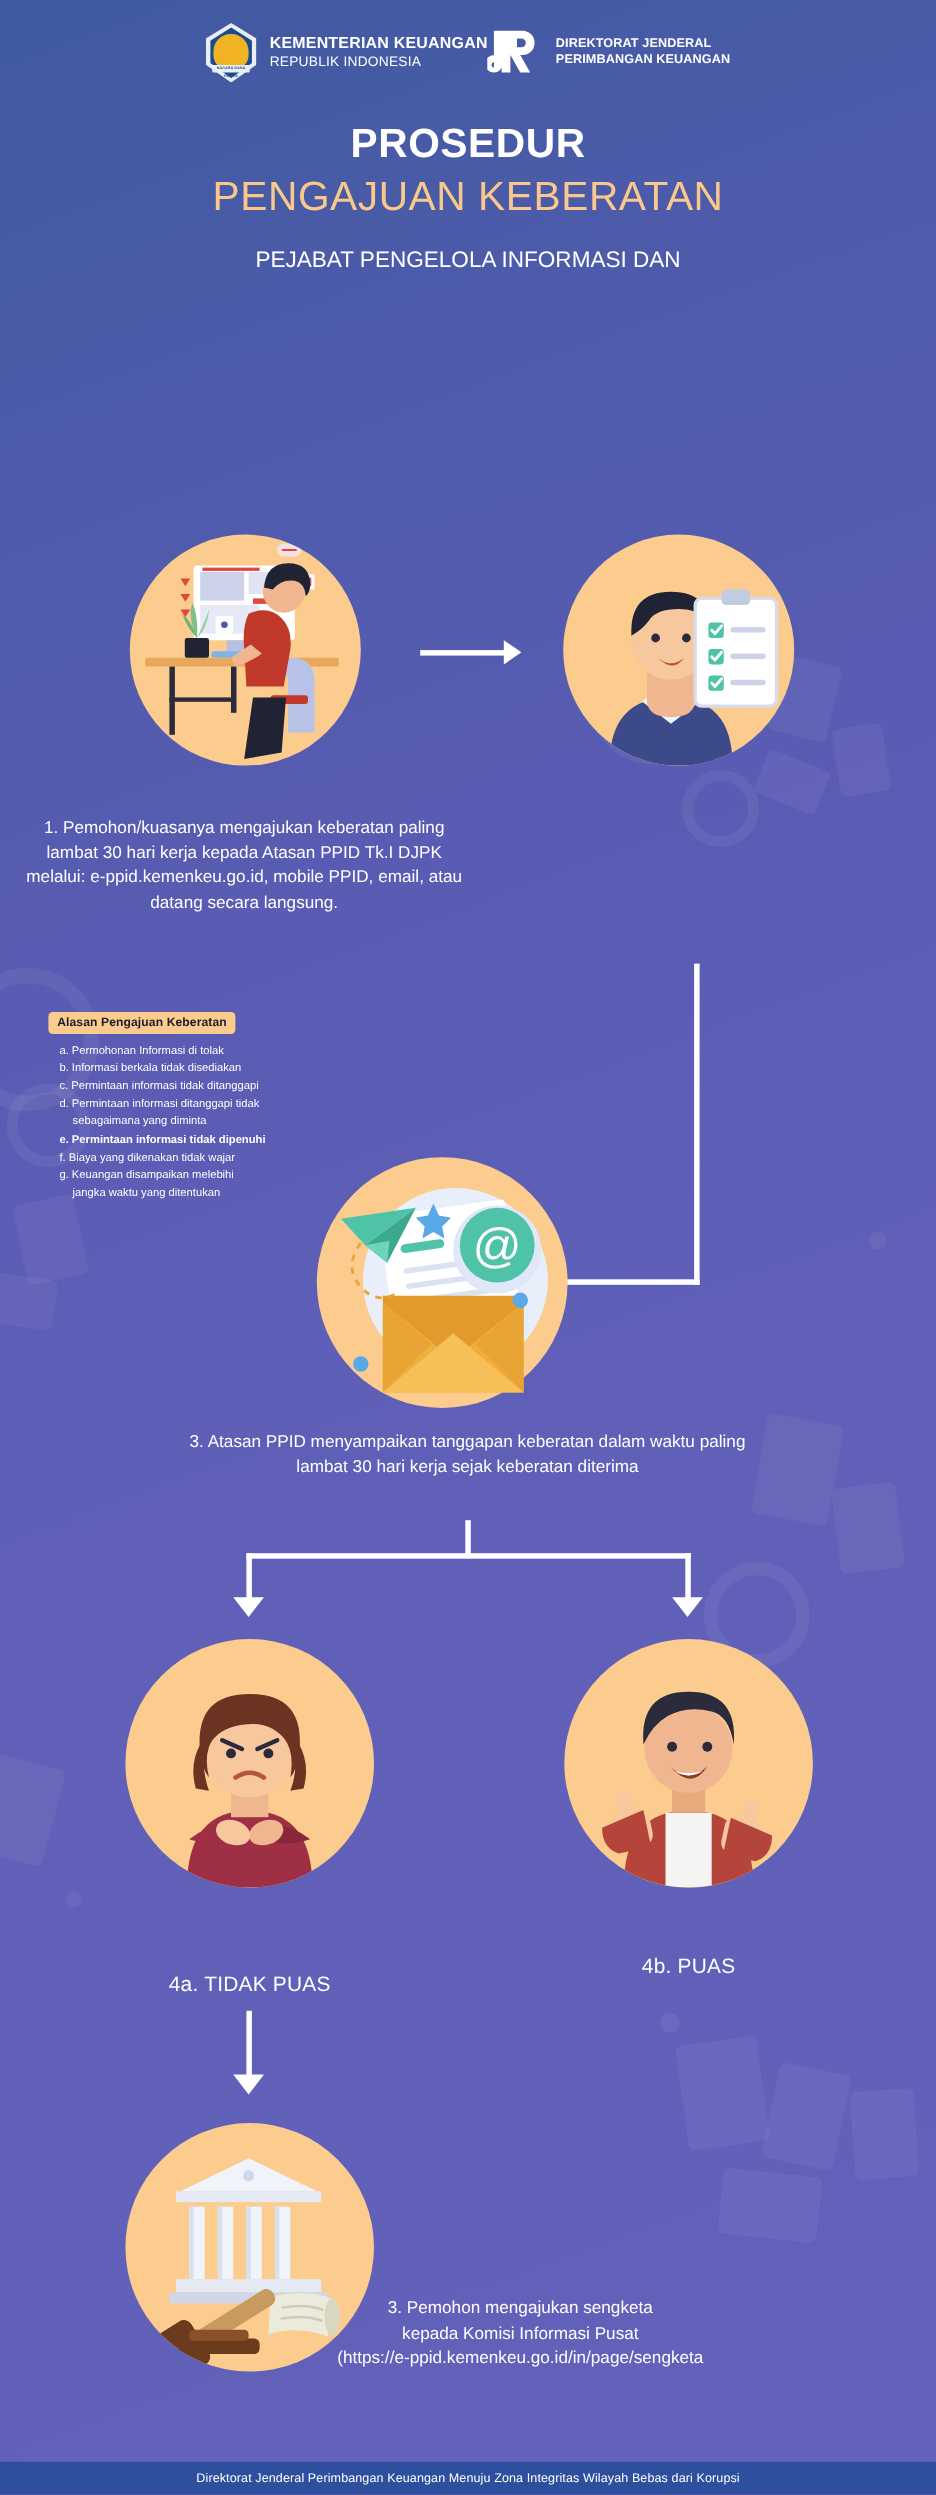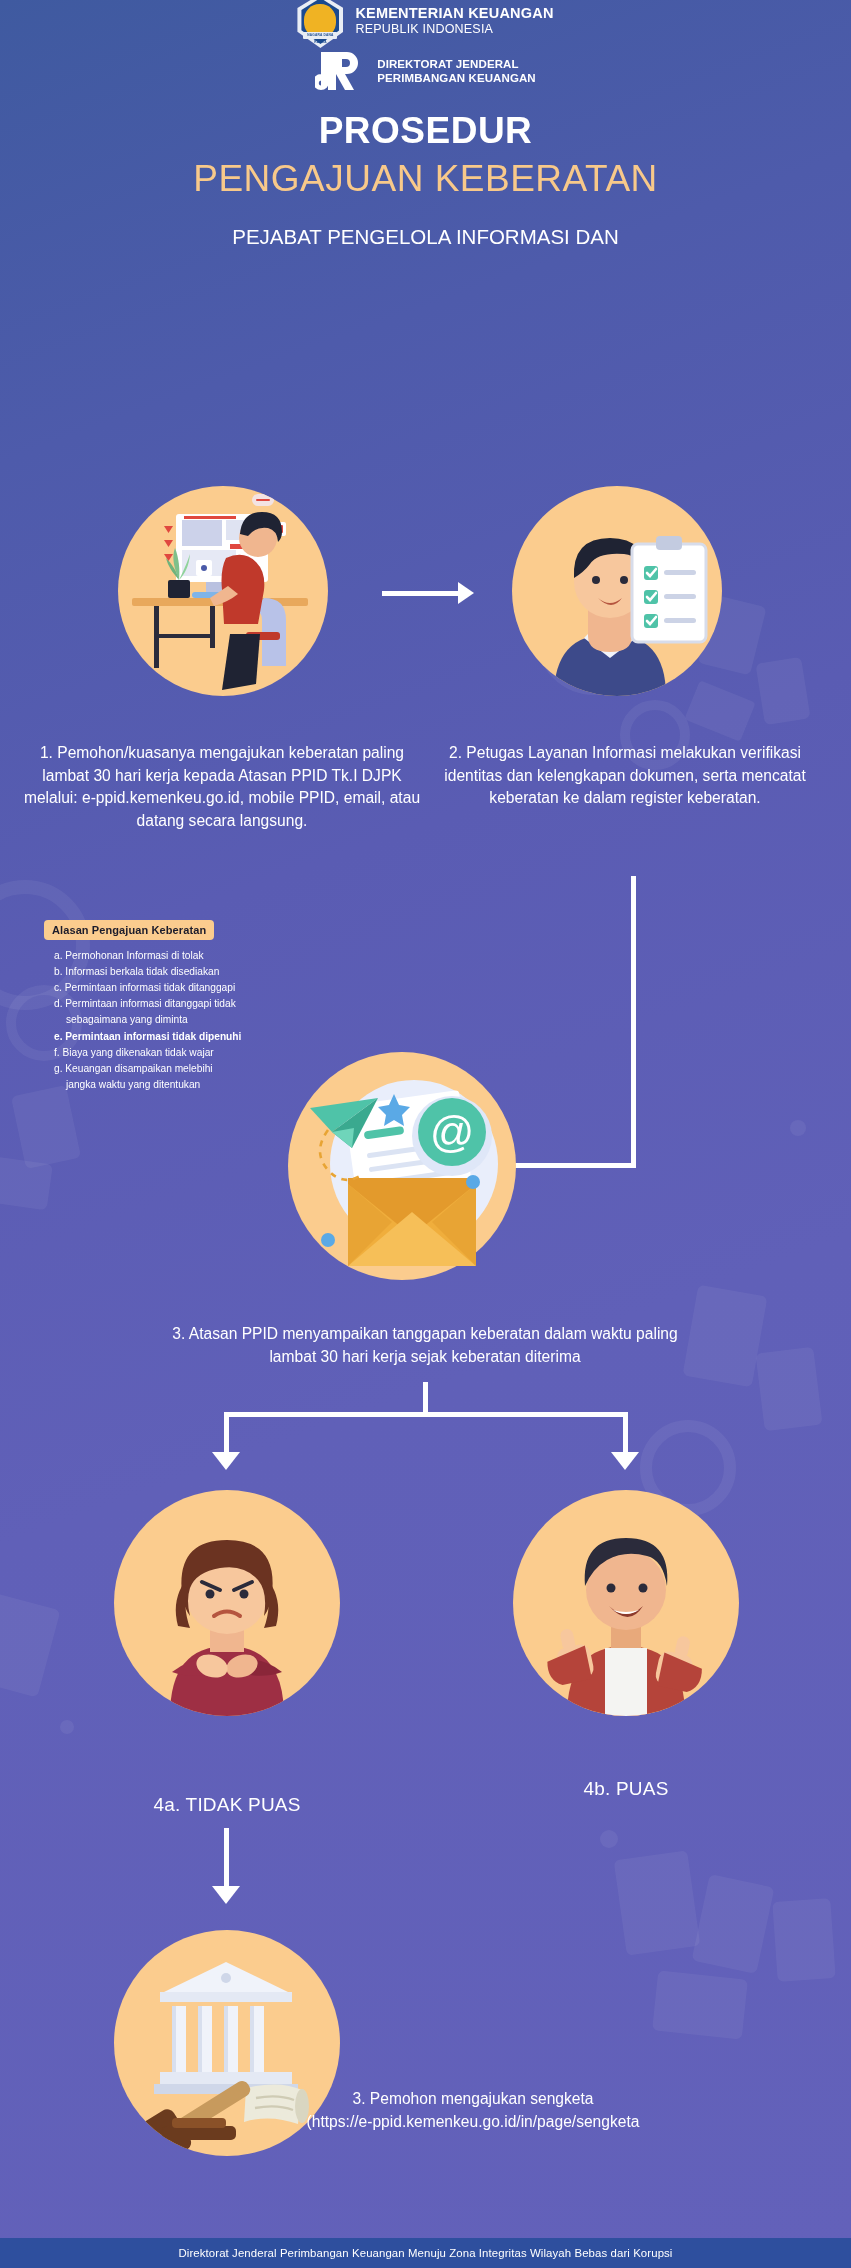--- a/index.html
+++ b/index.html
@@ -21,23 +21,22 @@
   .bgshape { position: absolute; background: rgba(255,255,255,0.055); border-radius: 6px; }
   .bgring {
     position: absolute; border-radius: 50%;
     border: 14px solid rgba(255,255,255,0.06);
   }
   .bgdot { position: absolute; border-radius: 50%; background: rgba(255,255,255,0.06); }
 
   
   .header {
     position: absolute; top: 0; left: 0; right: 0; height: 96px;
-    display: flex; align-items: center; justify-content: flex-end;
-    padding: 0 26px;
-    flex-direction: column;
+    display: flex; align-items: center; justify-content: center;
+    padding: 12px 26px;
   }
   .logo-left { display: flex; align-items: center; gap: 12px; }
   .crest { width: 46px; height: 54px; position: relative; flex: none; }
   .crest-shield {
     position: absolute; inset: 0;
     background: #e9edf5;
     clip-path: polygon(50% 0%, 100% 26%, 100% 70%, 50% 100%, 0% 70%, 0% 26%);
   }
   .crest-inner {
     position: absolute; left: 4px; right: 4px; top: 4px; bottom: 4px;
@@ -291,21 +290,20 @@
       <g fill="#ccd3e6">
         <rect x="152" y="84" width="32" height="5" rx="2.5"></rect>
         <rect x="152" y="108" width="32" height="5" rx="2.5"></rect>
         <rect x="152" y="132" width="32" height="5" rx="2.5"></rect>
       </g>
     </svg>
   </div>
 
   <div class="caption" style="left:22px; top:742px; width:400px;">1. Pemohon/kuasanya mengajukan keberatan paling lambat 30 hari kerja kepada Atasan PPID Tk.I DJPK melalui: e-ppid.kemenkeu.go.id, mobile PPID, email, atau datang secara langsung.</div>
 
-  <div class="caption" style="left:430px; top:742px; width:390px;">2. Petugas Layanan Informasi melakukan verifikasi identitas dan kelengkapan dokumen, serta mencatat keberatan ke dalam register keberatan.</div>
 
   <div>
     <div class="arrow-line" style="left:631px; top:876px; width:5px; height:292px;"></div>
     <div class="arrow-line" style="left:503px; top:1163px; width:133px; height:5px;"></div>
     <div class="arrow-head ah-left" style="left:487px; top:1154px;"></div>
   </div>
 
   <div class="reasons">
     <div class="reasons-title">Alasan Pengajuan Keberatan</div>
     <ul>
@@ -353,21 +351,21 @@
 
       <circle cx="164" cy="84" r="40" fill="#dfe7f8"></circle>
       <circle cx="164" cy="80" r="34" fill="#4fc3a8"></circle>
       <text x="164" y="95" text-anchor="middle" font-family="'Liberation Sans',sans-serif" font-size="44" fill="#ffffff">@</text>
 
       <circle cx="185" cy="130" r="7" fill="#5aa9e6"></circle>
       <circle cx="40" cy="188" r="7" fill="#5aa9e6"></circle>
     </svg>
   </div>
 
-  <div class="caption" style="left:150px; top:1300px; width:550px;margin-top:23px;">3. Atasan PPID menyampaikan tanggapan keberatan dalam waktu paling lambat 30 hari kerja sejak keberatan diterima</div>
+  <div class="caption" style="left:150px; top:1300px; width:550px;">3. Atasan PPID menyampaikan tanggapan keberatan dalam waktu paling lambat 30 hari kerja sejak keberatan diterima</div>
 
   <div>
     <div class="arrow-line" style="left:423px; top:1382px; width:5px; height:34px;"></div>
     <div class="arrow-line" style="left:224px; top:1412px; width:404px; height:5px;"></div>
     <div class="arrow-line" style="left:224px; top:1412px; width:5px; height:44px;"></div>
     <div class="arrow-line" style="left:623px; top:1412px; width:5px; height:44px;"></div>
     <div class="arrow-head ah-down" style="left:212px; top:1452px;"></div>
     <div class="arrow-head ah-down" style="left:611px; top:1452px;"></div>
   </div>
 
@@ -494,20 +492,21 @@
         </g>
 
         <rect x="48" y="196" width="74" height="14" rx="5" fill="#6b3b1e"></rect>
         <rect x="58" y="188" width="54" height="10" rx="4" fill="#8a5128"></rect>
       </g>
     </svg>
   </div>
 
   <div class="caption" style="left:218px; top:2088px; width:510px;">
     <div>3. Pemohon mengajukan sengketa</div>
+    <div>kepada Komisi Informasi Pusat</div>
     <div>(https://e-ppid.kemenkeu.go.id/in/page/sengketa</div>
   </div>
 
   <div class="footer-band">
     <span>Direktorat Jenderal Perimbangan Keuangan Menuju Zona Integritas Wilayah Bebas dari Korupsi</span>
   </div>
 
 </div>
 
 </body></html>

